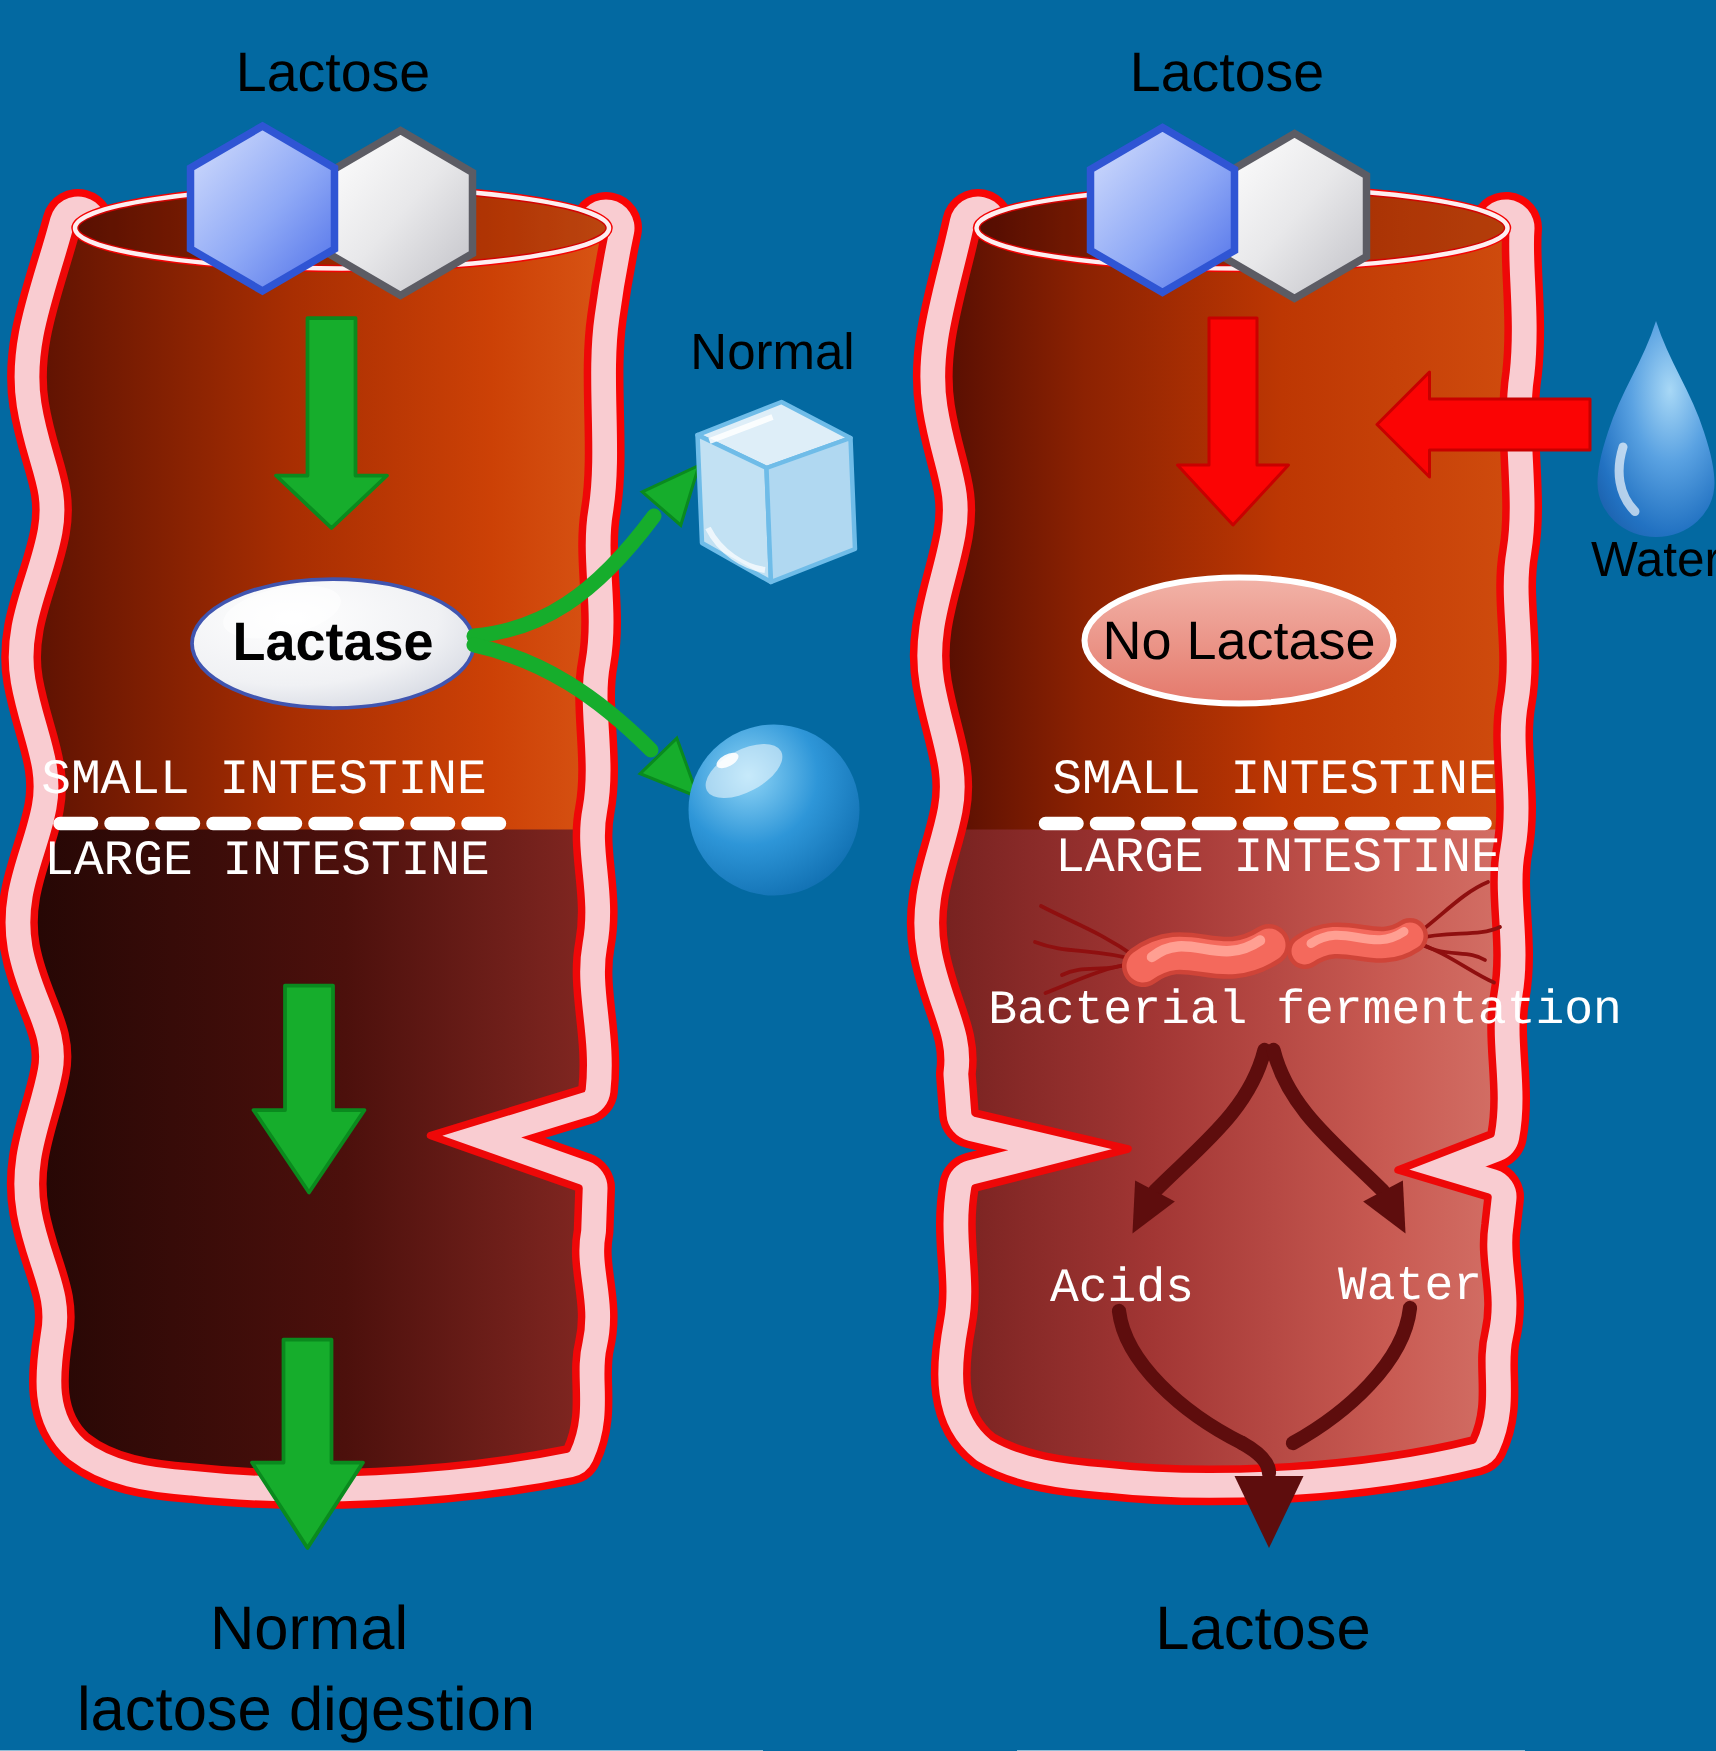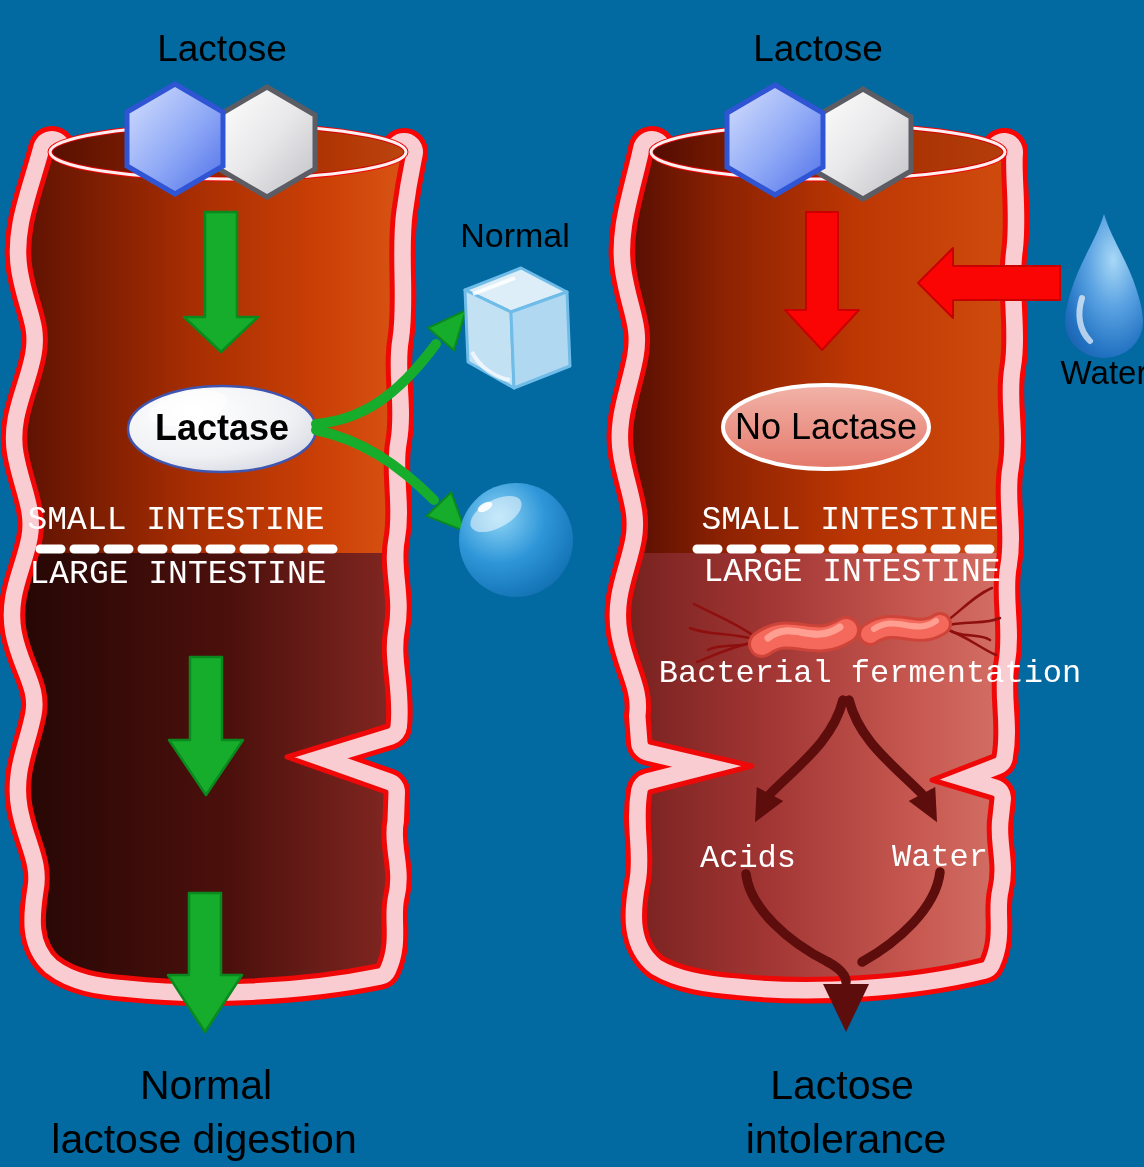--- a/index.html
+++ b/index.html
@@ -256,15 +256,14 @@
 
 <div class="lbl t37" style="left:818px;top:49px;">Lactose</div>
 <div class="lbl t33" style="left:1104px;top:373px;">Water</div>
 <div class="lbl t36" style="left:826px;top:427px;">No Lactase</div>
 <div class="lbl t33 white" style="left:850px;top:521px;">SMALL INTESTINE</div>
 <div class="lbl t33 white" style="left:852px;top:573px;">LARGE INTESTINE</div>
 <div class="lbl t32 white" style="left:846px;top:674px;margin-left:24px;">Bacterial fermentation</div>
 <div class="lbl t32 white" style="left:748px;top:859px;">Acids</div>
 <div class="lbl t32 white" style="left:940px;top:858px;">Water</div>
 <div class="lbl t41" style="left:842px;top:1086px;">Lactose</div>
-<div class="lbl t41" style="left:846px;top:1140px;">intolerance</div>
 
 </div>
 
 </body></html>

